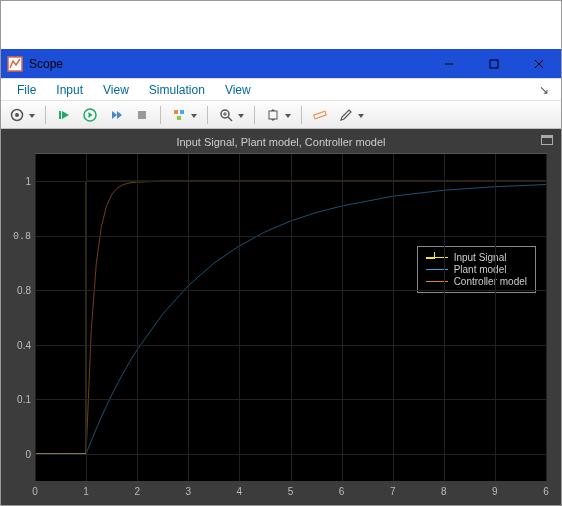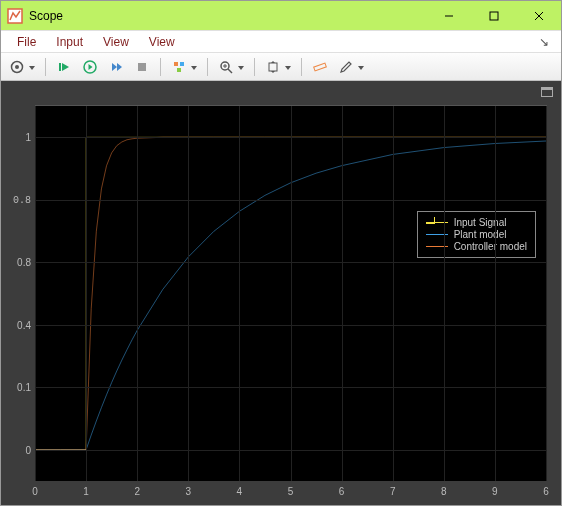--- a/index.html
+++ b/index.html
@@ -1,27 +1,27 @@
 <!DOCTYPE html>
 <html><head>
 <meta charset="utf-8">
 <style>
   * { box-sizing: border-box; margin: 0; padding: 0; }
   html, body { width: 562px; height: 506px; font-family: "Segoe UI", Tahoma, sans-serif; font-size: 12px; background: #f0f0f0; overflow: hidden; }
 
   .window { width: 562px; height: 506px; border: 1px solid #999; background: #fff; display: flex; flex-direction: column; }
-  .titlebar { height: 30px; display: flex; align-items: center; padding: 0 0 0 6px; background: #bef264; border-bottom: 1px solid #e0e0e0; }
+  .titlebar { height: 30px; display: flex; align-items: center; padding: 0 0 0 6px; background: #1d4ed8; border-bottom: 1px solid #e0e0e0; margin-top: 48px; }
   .titlebar .icon { width: 16px; height: 16px; margin-right: 6px; }
   .titlebar .title { flex: 1; font-size: 12px; color: #000; }
   .winbtns { display: flex; height: 100%; }
   .winbtn { width: 45px; height: 100%; display: flex; align-items: center; justify-content: center; }
   .winbtn svg { width: 10px; height: 10px; }
 
   .menubar { height: 22px; display: flex; align-items: center; padding: 0 6px; background: #fff; border-bottom: 1px solid #e0e0e0; gap: 0; }
-  .menuitem { padding: 2px 10px; color: #7f1d1d; cursor: default; }
+  .menuitem { padding: 2px 10px; color: #0369a1; cursor: default; }
   .menu-spacer { flex: 1; }
   .menu-chevron { padding: 2px 6px; color: #555; }
 
   .toolbar { height: 28px; display: flex; align-items: center; padding: 0 4px; background: linear-gradient(#fdfdfd,#ececec); border-bottom: 1px solid #c0c0c0; gap: 2px; }
   .tbtn { width: 24px; height: 22px; display: flex; align-items: center; justify-content: center; border: 1px solid transparent; border-radius: 2px; position: relative; }
   .tbtn.with-caret { width: 34px; justify-content: flex-start; padding-left: 4px; }
   .tbtn .caret { position: absolute; right: 3px; top: 9px; width: 0; height: 0; border-left: 3px solid transparent; border-right: 3px solid transparent; border-top: 4px solid #555; }
   .tsep { width: 1px; height: 18px; background: #c0c0c0; margin: 0 4px; }
 
   .plot-area { flex: 1; background: #3c3c3c; position: relative; padding: 6px; }
@@ -76,20 +76,21 @@
             <line x1="9" y1="1" x2="1" y2="9" stroke="#000" stroke-width="1"></line>
           </svg>
         </div>
     </div>
   </div>
 
   <div class="menubar">
     <span class="menuitem">File</span>
     <span class="menuitem">Input</span>
     <span class="menuitem">View</span>
+    <span class="menuitem">Simulation</span>
     <span class="menuitem">View</span>
     <span class="menu-spacer"></span>
     <span class="menu-chevron">↘</span>
   </div>
 
   <div class="toolbar">
     <div class="tbtn with-caret">
         <svg width="14" height="14" viewBox="0 0 14 14">
           <circle cx="7" cy="7" r="5.5" fill="none" stroke="#555" stroke-width="1.5"></circle>
           <circle cx="7" cy="7" r="2" fill="#555"></circle>
@@ -155,20 +156,21 @@
       </div>
     <div class="tbtn with-caret">
         <svg width="14" height="14" viewBox="0 0 14 14">
           <path d="M2 12l1-3 7-7 2 2-7 7z" fill="none" stroke="#555" stroke-width="1.2"></path>
         </svg>
         <span class="caret"></span>
       </div>
   </div>
 
   <div class="plot-area">
+    <div class="plot-title">Input Signal, Plant model, Controller model</div>
     <div class="maximize-glyph"></div>
     <div class="axes-container">
       <div class="axes" id="axes">
         <svg class="plot-svg" id="plot-svg" preserveAspectRatio="none" viewBox="0 0 100 100">
             <path d="M 0 91.66666666666667 L 10 91.66666666666667 L 10 8.333333333333343 L 100 8.333333333333343" fill="none" stroke="#f5e342" stroke-width="0.5" vector-effect="non-scaling-stroke"></path>
             <path d="M 0 91.66666666666667 L 5 91.66666666666667 L 10 91.66666666666667 L 11.000000000000002 87.75 L 12 84 L 13 80.41666666666667 L 13.999999999999998 77 L 15 73.75 L 16 70.66666666666667 L 17 67.75 L 18 65 L 19 62.33333333333334 L 20 59.833333333333336 L 25 48.91666666666667 L 30 40.25000000000001 L 35 33.416666666666686 L 40 28.083333333333343 L 45 23.833333333333357 L 50 20.500000000000014 L 55.00000000000001 17.916666666666686 L 60 15.916666666666671 L 70 12.916666666666686 L 80 11.083333333333357 L 90 10.000000000000014 L 100 9.333333333333343" fill="none" stroke="#3fa0e6" stroke-width="0.5" vector-effect="non-scaling-stroke"></path>
             <path d="M 0 91.66666666666667 L 5 91.66666666666667 L 10 91.66666666666667 L 11.000000000000002 54.083333333333336 L 12 33.416666666666686 L 13 22.083333333333357 L 13.999999999999998 15.916666666666671 L 15 12.500000000000014 L 16 10.583333333333357 L 17 9.583333333333357 L 18 9.000000000000014 L 19 8.750000000000014 L 20 8.583333333333357 L 25 8.333333333333343 L 30 8.333333333333343 L 35 8.333333333333343 L 40 8.333333333333343 L 45 8.333333333333343 L 50 8.333333333333343 L 55.00000000000001 8.333333333333343 L 60 8.333333333333343 L 70 8.333333333333343 L 80 8.333333333333343 L 90 8.333333333333343 L 100 8.333333333333343" fill="none" stroke="#e97a36" stroke-width="0.5" vector-effect="non-scaling-stroke"></path>
           </svg>
         <div class="legend" id="legend" style="right:10px; top:28%;">
             <div class="legend-row">

